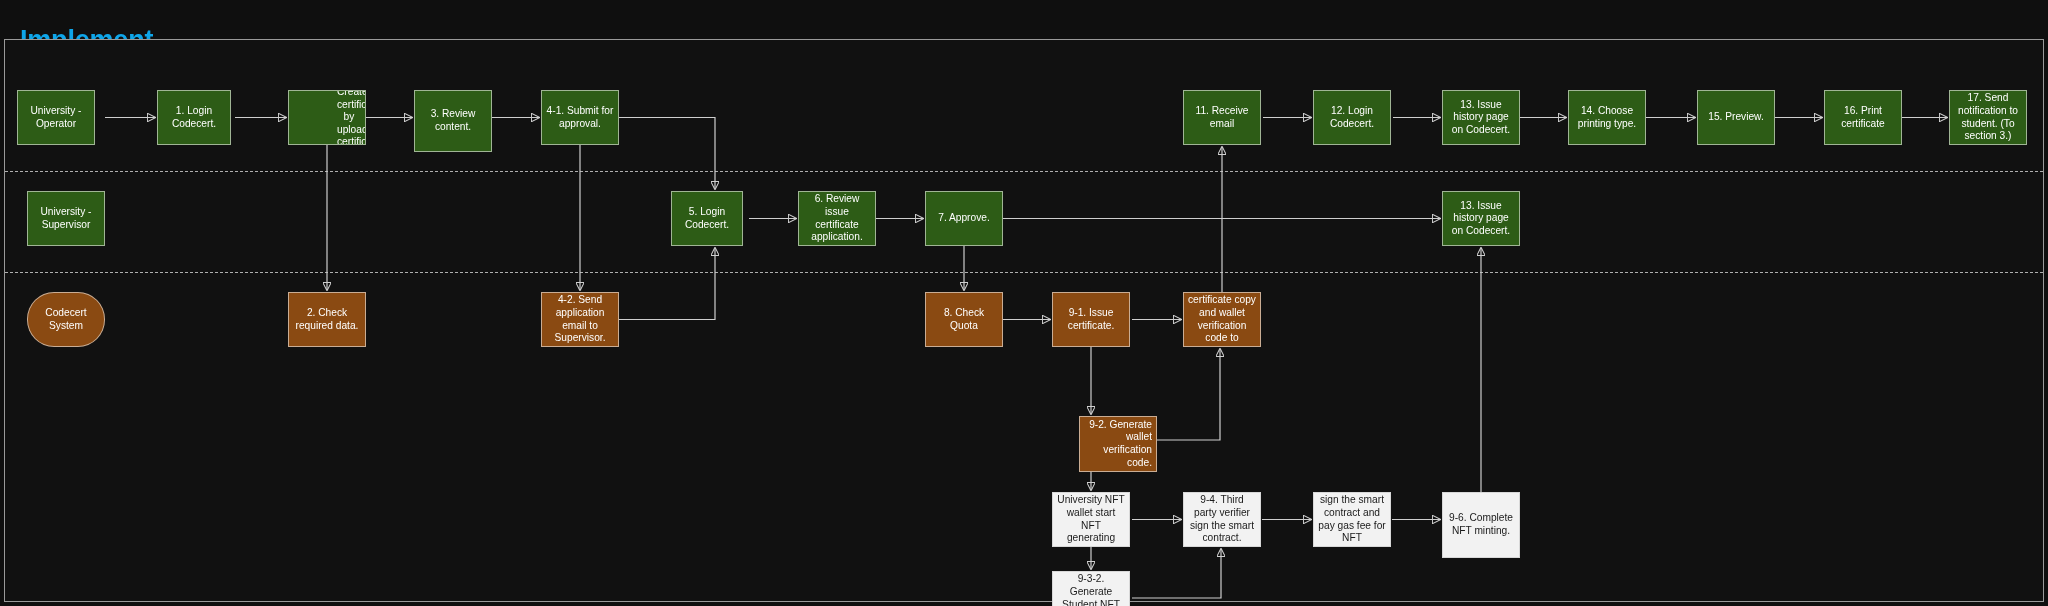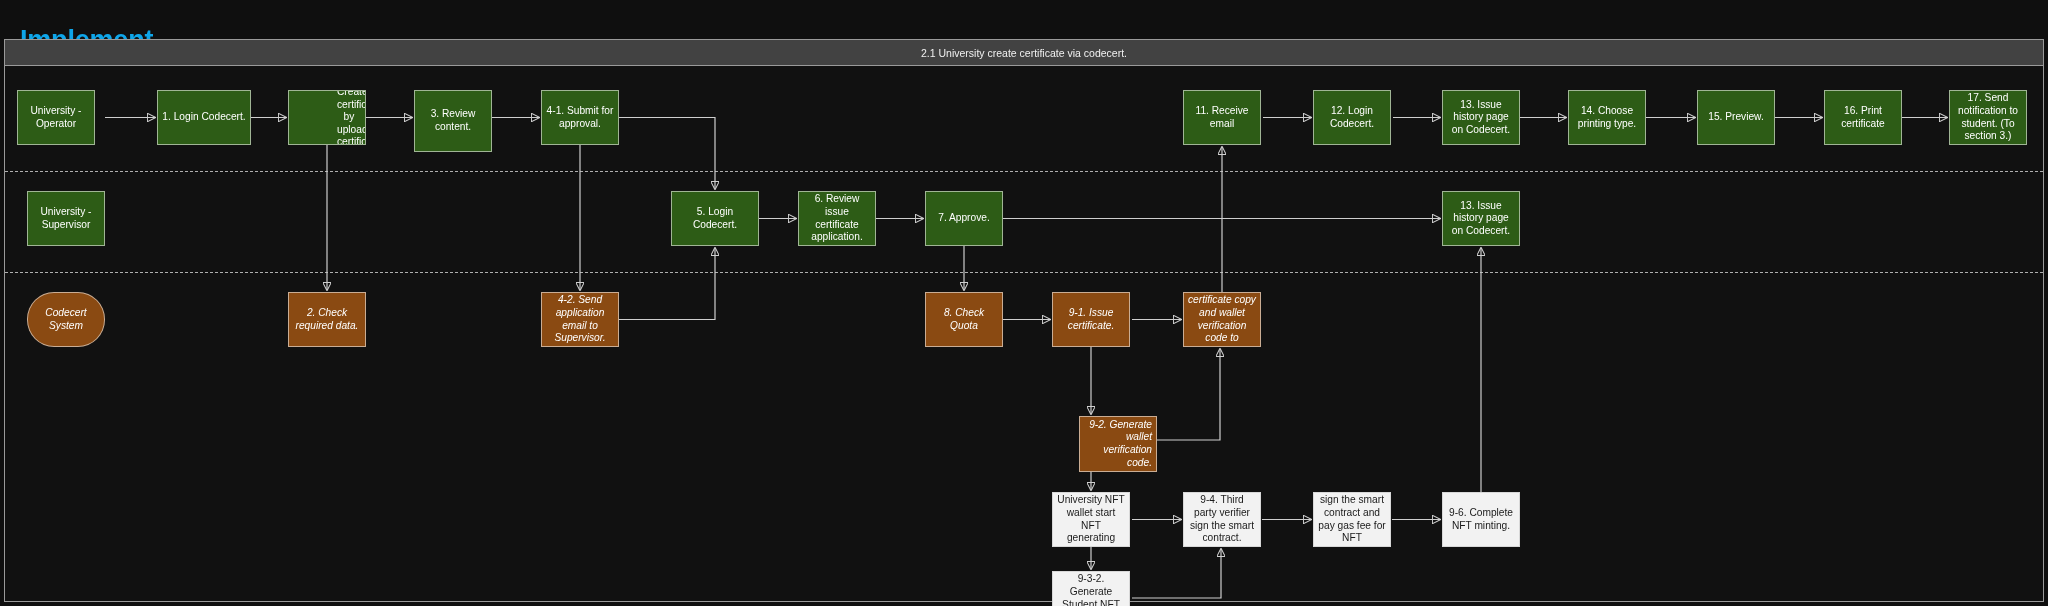--- a/index.html
+++ b/index.html
@@ -77,21 +77,20 @@
     border: 1px solid rgba(255,255,255,0.55);
     overflow: hidden;
   }
   .node.green {
     background: #2d5c16;
     color: #ffffff;
   }
   .node.brown {
     background: #8a4a12;
     color: #ffffff;
-    font-style: italic;
   }
   .node.white {
     background: #f2f2f2;
     color: #1a1a1a;
     border: 1px solid #d8d8d8;
   }
   .node span { display: block; width: 100%; }
   
   #edges {
     position: absolute;
@@ -108,21 +107,20 @@
   .arrowhead { fill: #e2e2e2; }
 </style>
 </head>
 <body>
 
 <div id="root">
 
   <div id="page-title">Implement</div>
 
   <div id="pool">
-    <div id="pool-header">2.1 University create certificate via codecert.</div>
 
     <div class="lane-divider" style="top:131px;"></div>
     <div class="lane-divider" style="top:232px;"></div>
 
     <svg id="edges" viewBox="0 0 2040 563">
       <defs>
         <marker id="ah" viewBox="0 0 10 10" refX="9" refY="5" markerWidth="7" markerHeight="7" orient="auto-start-reverse">
           <path d="M 0 0 L 10 5 L 0 10 z" class="arrowhead"></path>
         </marker>
       </defs>
@@ -171,21 +169,21 @@
       <line x1="1515" y1="77.5" x2="1561" y2="77.5" marker-end="url(#ah)"></line>
       <line x1="1258" y1="77.5" x2="1306" y2="77.5" marker-end="url(#ah)"></line>
       <line x1="1388" y1="77.5" x2="1435" y2="77.5" marker-end="url(#ah)"></line>
       <line x1="1641" y1="77.5" x2="1690" y2="77.5" marker-end="url(#ah)"></line>
       <line x1="1770" y1="77.5" x2="1817" y2="77.5" marker-end="url(#ah)"></line>
       <line x1="1897" y1="77.5" x2="1942" y2="77.5" marker-end="url(#ah)"></line>
     </svg>
   <div class="node green" style="left: 12px; top: 50px; width: 78px; height: 55px;">
         <span>University - Operator</span>
       </div>
-      <div class="node green" style="left: 152px; top: 50px; width: 94px; height: 55px;">
+      <div class="node green" style="left: 152px; top: 50px; width: 74px; height: 55px;">
         <span>1. Login Codecert.</span>
       </div>
       <div class="node green" style="left: 283px; top: 50px; width: 78px; height: 55px; padding-left: 48px;">
         <span>2. Create certificate by uploading certificate data.</span>
       </div>
       <div class="node green" style="left: 409px; top: 50px; width: 78px; height: 62px;">
         <span>3. Review content.</span>
       </div>
       <div class="node green" style="left: 536px; top: 50px; width: 78px; height: 55px;">
         <span>4-1. Submit for approval.</span>
@@ -207,21 +205,21 @@
       </div>
       <div class="node green" style="left: 1819px; top: 50px; width: 78px; height: 55px;">
         <span>16. Print certificate</span>
       </div>
       <div class="node green" style="left: 1944px; top: 50px; width: 78px; height: 55px;">
         <span>17. Send notification to student. (To section 3.)</span>
       </div>
       <div class="node green" style="left: 22px; top: 151px; width: 78px; height: 55px;">
         <span>University - Supervisor</span>
       </div>
-      <div class="node green" style="left: 666px; top: 151px; width: 88px; height: 55px;">
+      <div class="node green" style="left: 666px; top: 151px; width: 72px; height: 55px;">
         <span>5. Login Codecert.</span>
       </div>
       <div class="node green" style="left: 793px; top: 151px; width: 78px; height: 55px;">
         <span>6. Review issue certificate application.</span>
       </div>
       <div class="node green" style="left: 920px; top: 151px; width: 78px; height: 55px;">
         <span>7. Approve.</span>
       </div>
       <div class="node green" style="left: 1437px; top: 151px; width: 78px; height: 55px;">
         <span>13. Issue history page on Codecert.</span>
@@ -249,21 +247,21 @@
       </div>
       <div class="node white" style="left: 1047px; top: 452px; width: 78px; height: 55px;">
         <span>9-3-1. University NFT wallet start NFT generating process.</span>
       </div>
       <div class="node white" style="left: 1178px; top: 452px; width: 78px; height: 55px;">
         <span>9-4. Third party verifier sign the smart contract.</span>
       </div>
       <div class="node white" style="left: 1308px; top: 452px; width: 78px; height: 55px;">
         <span>9-5. Codecert sign the smart contract and pay gas fee for NFT generation.</span>
       </div>
-      <div class="node white" style="left: 1437px; top: 452px; width: 78px; height: 55px;">
+      <div class="node white" style="left: 1437px; top: 452px; width: 78px; height: 66px;">
         <span>9-6. Complete NFT minting.</span>
       </div>
       <div class="node white" style="left: 1047px; top: 531px; width: 78px; height: 55px;">
         <span>9-3-2. Generate Student NFT wallet.</span>
       </div>
     </div>
 
 </div>
 
 </body></html>

